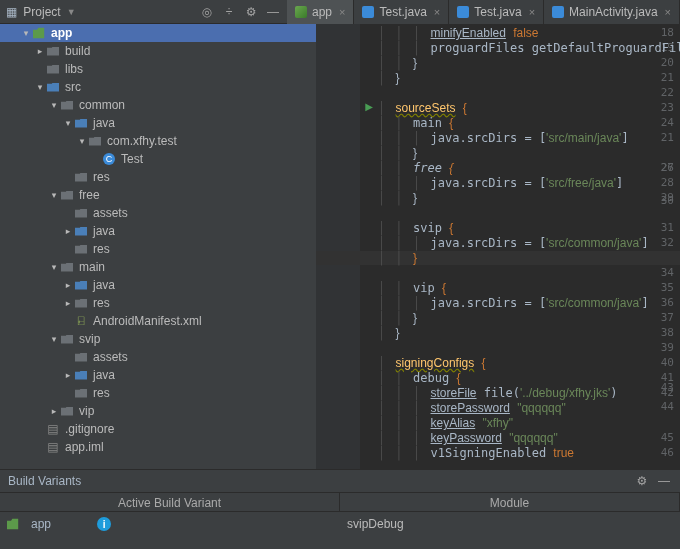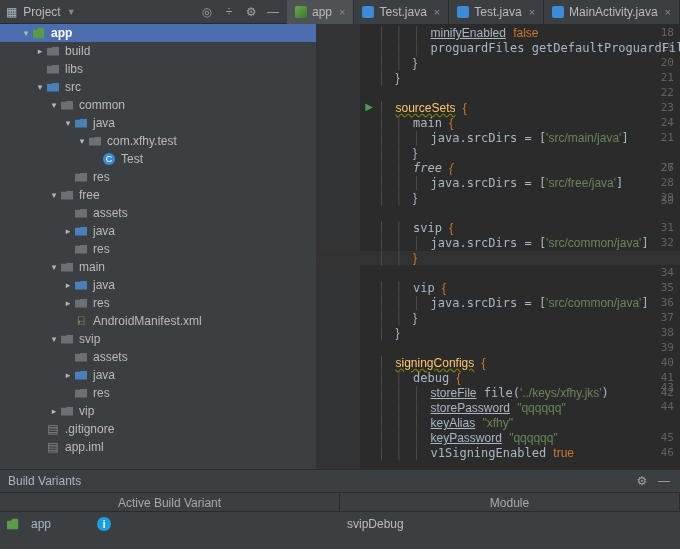--- a/index.html
+++ b/index.html
@@ -313,21 +313,21 @@
         <div class="line" style="top: 287px;"><span class="guide">│   │   </span><span class="id">}</span></div>
         <div class="ln" style="top: 302px;">38</div>
         <div class="line" style="top: 302px;"><span class="guide">│   </span><span class="id">}</span></div>
         <div class="ln" style="top: 317px; margin-left: 21px;">39</div>
         <div class="line" style="top: 317px;"><span class="guide"></span></div>
         <div class="ln" style="top: 332px; margin-left: 22px;">40</div>
         <div class="line" style="top: 332px;"><span class="guide">│   </span><span class="warn">signingConfigs</span> <span class="kw">{</span></div>
         <div class="ln" style="top: 347px;">41</div>
         <div class="line" style="top: 347px;"><span class="guide">│   │   </span>debug <span class="kw">{</span></div>
         <div class="ln" style="top: 362px;">42</div>
-        <div class="line" style="top: 362px;"><span class="guide">│   │   │   </span><span class="ul">storeFile</span> file(<span class="str">'../keys/xfhy.jks'</span>)</div>
+        <div class="line" style="top: 362px;"><span class="guide">│   │   │   </span><span class="ul">storeFile</span> file(<span class="str">'../debug/xfhy.jks'</span>)</div>
         <div class="ln" style="top: 357px;">43</div>
         <div class="line" style="top: 377px;"><span class="guide">│   │   │   </span><span class="ul">storePassword</span> <span class="str">"qqqqqq"</span></div>
         <div class="ln" style="top: 376px;">44</div>
         <div class="line" style="top: 392px;"><span class="guide">│   │   │   </span><span class="ul">keyAlias</span> <span class="str">"xfhy"</span></div>
         <div class="ln" style="top: 407px;">45</div>
         <div class="line" style="top: 407px;"><span class="guide">│   │   │   </span><span class="ul">keyPassword</span> <span class="str">"qqqqqq"</span></div>
         <div class="ln" style="top: 422px;">46</div>
         <div class="line" style="top: 422px;"><span class="guide">│   │   │   </span>v1SigningEnabled <span class="bool">true</span></div>
       </div>
   </div>

